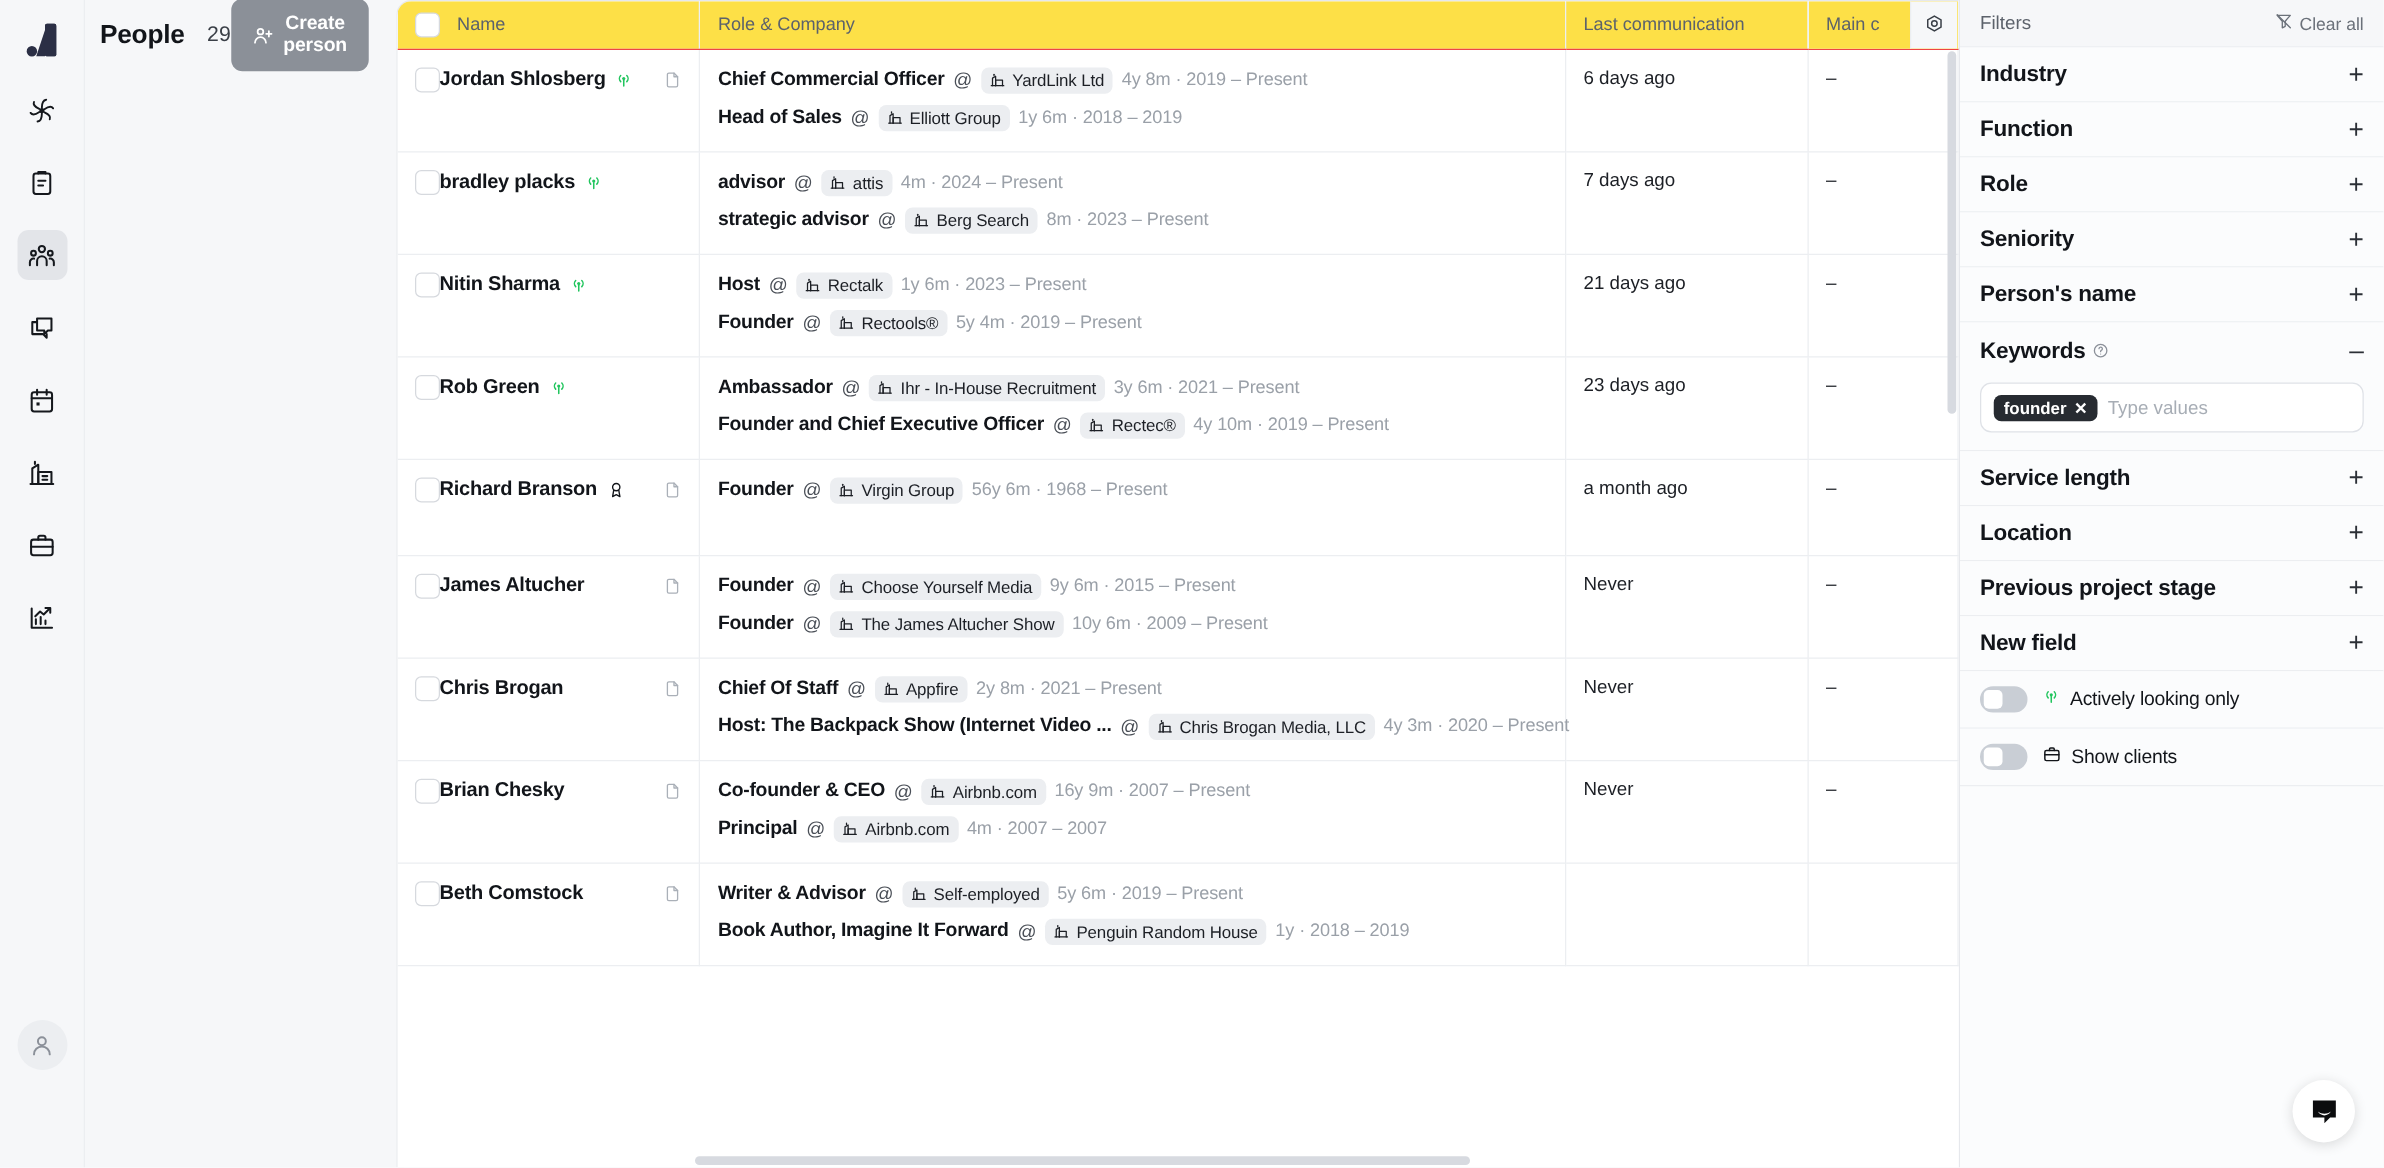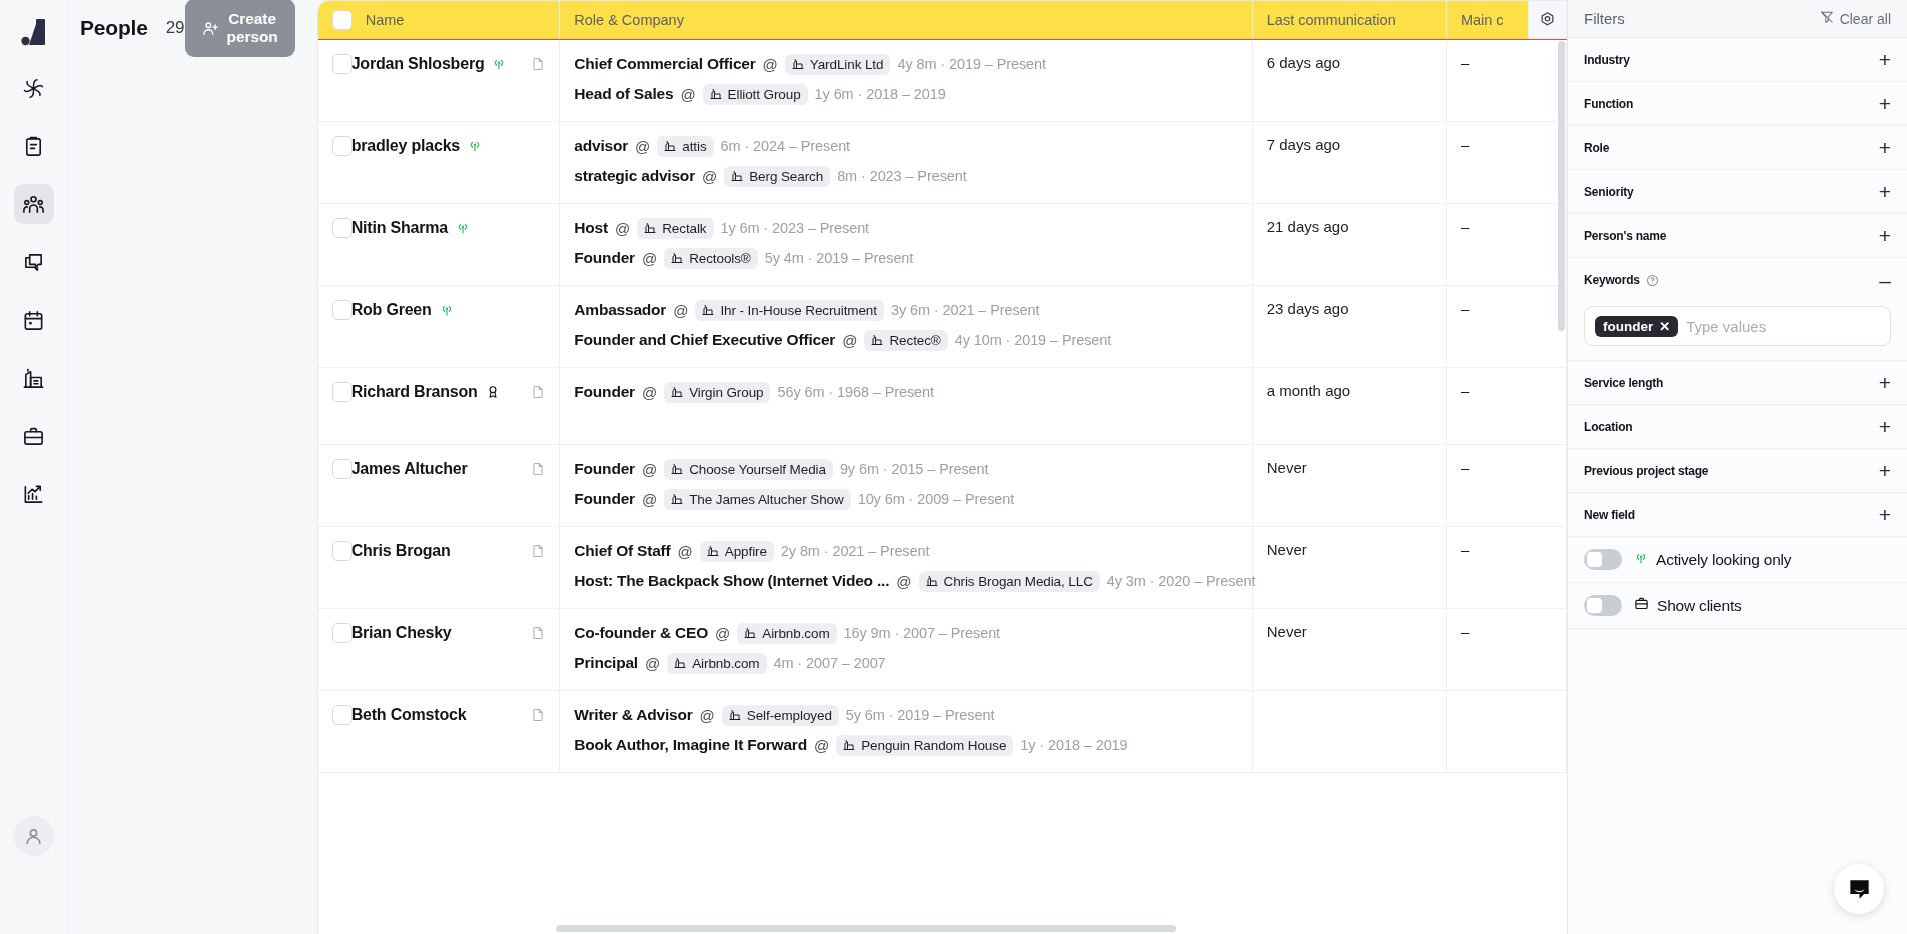--- a/index.html
+++ b/index.html
@@ -165,21 +165,21 @@
   .filters-title { font-size: 15px; color: #5c626b; }
   .clear-all { margin-left:auto; display:flex; align-items:center; gap:6px; font-size:14px; color:#6b717a; cursor:pointer;}
 
   .frow {
     display: flex; align-items: center;
     padding: 0 16px; height: 44px;
     border-bottom: 1px solid #eceef1;
     background: #fbfcfd;
     cursor: pointer;
   }
-  .frow-label { font-size: 12px; font-weight: 700; color: #12151a; letter-spacing:-0.2px; display:flex; align-items:center; gap:6px;}
+  .frow-label { font-size: 18px; font-weight: 700; color: #12151a; letter-spacing:-0.2px; display:flex; align-items:center; gap:6px;}
   .frow-toggle { margin-left: auto; font-size: 21px; color: #2b2f36; line-height: 1; font-weight: 300; }
   .help-icon { color:#8b9099; display:flex; align-items:center;}
 
   .fbody { padding: 4px 16px 14px 16px; background:#fbfcfd; border-bottom:1px solid #eceef1; }
   .tagbox {
     border: 1px solid #dfe2e7; border-radius: 9px;
     background:#fff; min-height: 40px;
     display:flex; align-items:center; gap:8px; padding: 5px 10px;
   }
   .tag {
@@ -451,21 +451,21 @@
                       <span>
                         <svg width="12" height="12" viewBox="0 0 24 24" fill="none" stroke="#1c1f25" stroke-width="2" stroke-linecap="round" stroke-linejoin="round">
                           <path d="M4 21V9l5-3v15"></path>
                           <path d="M9 21V12h11v9"></path>
                           <path d="M2 21h20"></path>
                           <path d="M6.4 5V2.8"></path>
                         </svg>
                       </span>
                       <span>attis</span>
                     </span>
-                    <span class="meta">6m · 2024 – Present</span>
+                    <span class="meta">4m · 2024 – Present</span>
                   </div>
                   <div class="roleline">
                     <span class="role-title">strategic advisor</span>
                     <span class="at">@</span>
                     <span class="chip">
                       <span>
                         <svg width="12" height="12" viewBox="0 0 24 24" fill="none" stroke="#1c1f25" stroke-width="2" stroke-linecap="round" stroke-linejoin="round">
                           <path d="M4 21V9l5-3v15"></path>
                           <path d="M9 21V12h11v9"></path>
                           <path d="M2 21h20"></path>

